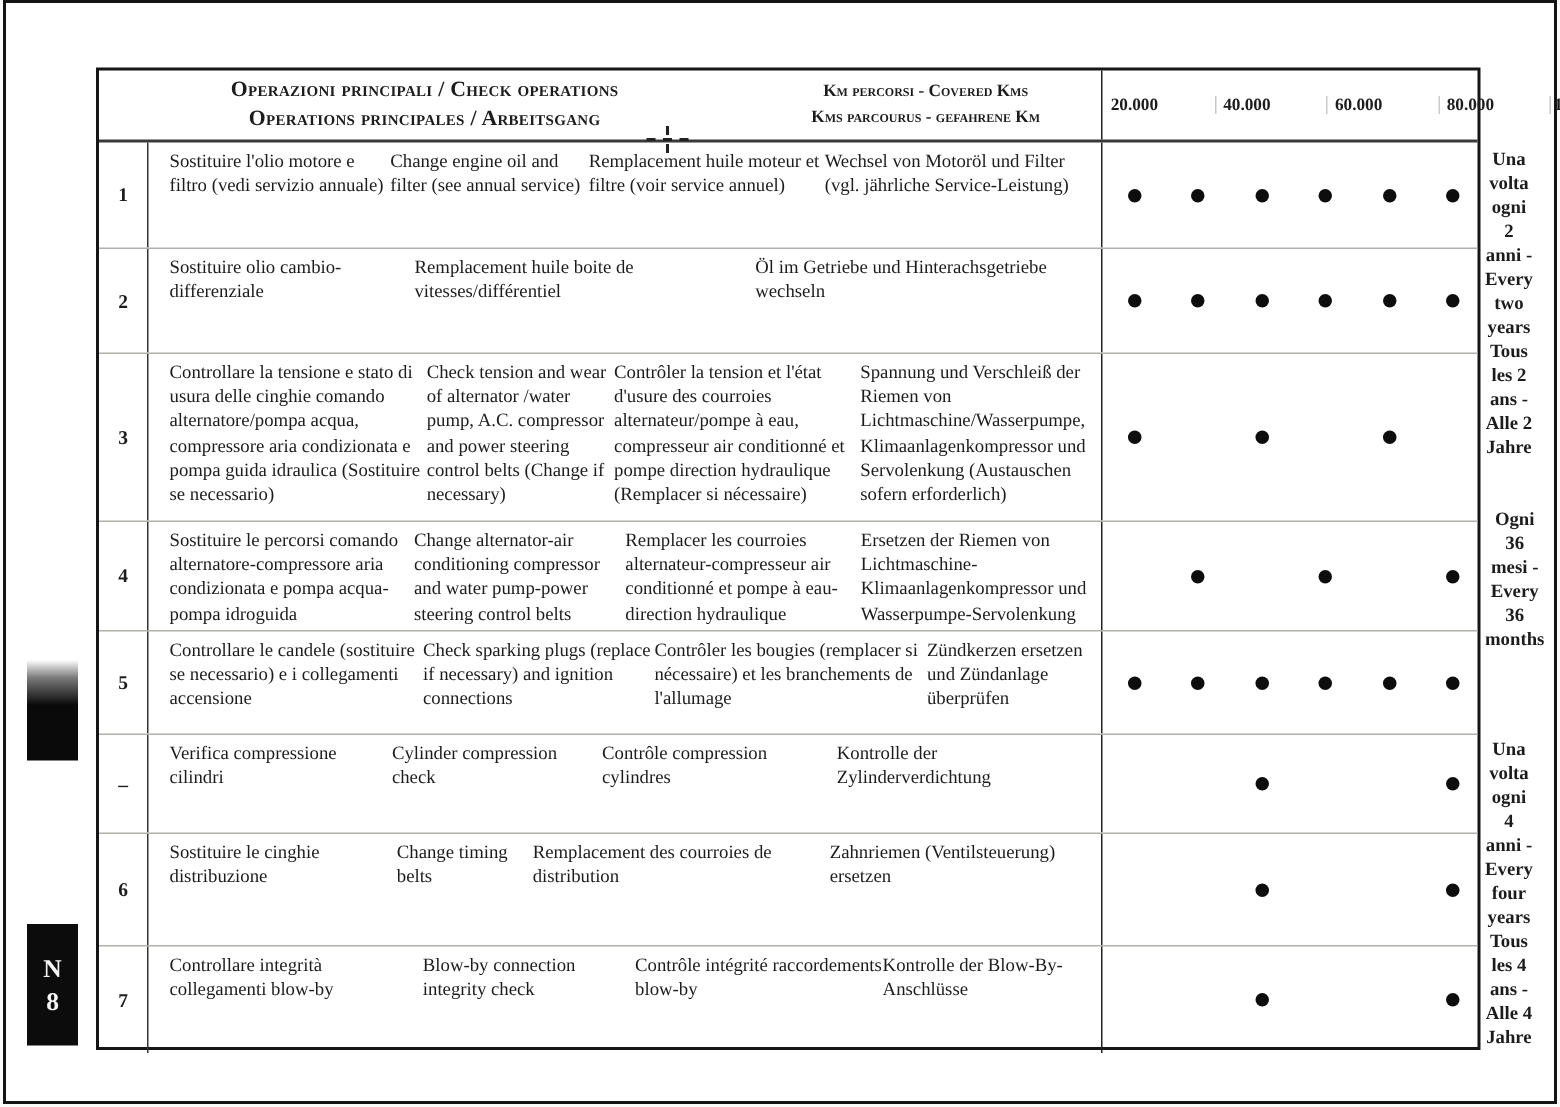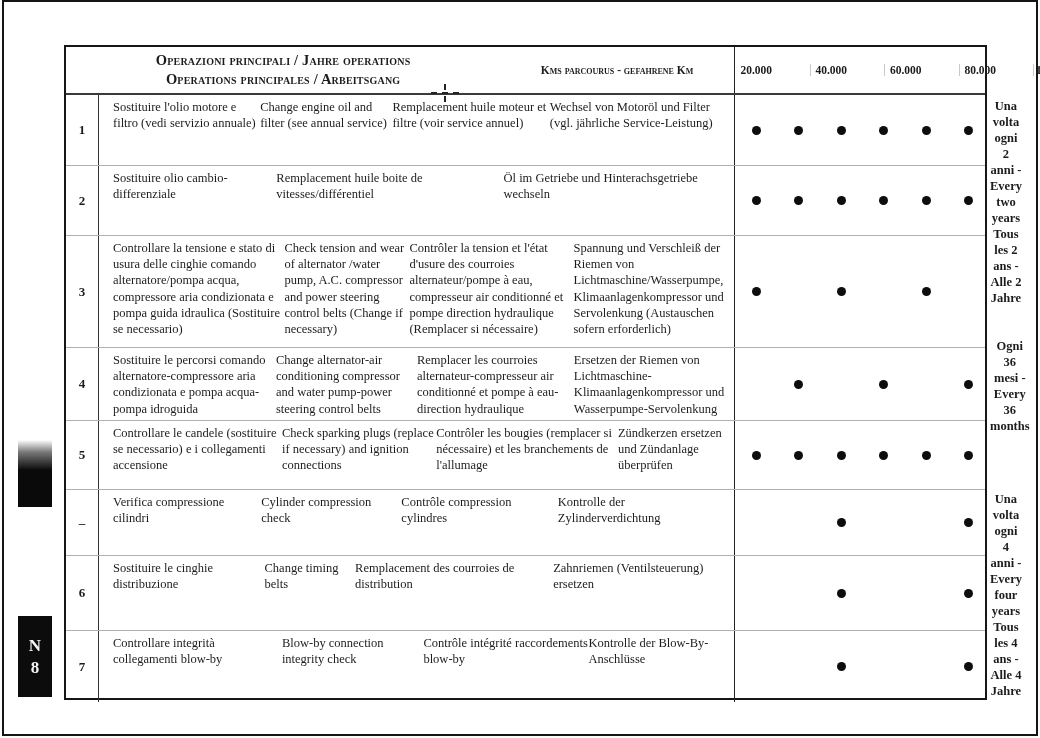--- a/index.html
+++ b/index.html
@@ -81,24 +81,25 @@
 </head>
 <body>
 
 <div class="sheet">
 
   <div class="maint-table">
 
     <div class="thead">
       <div class="left-head">
         <div class="ops-title">
-          <div>Operazioni principali / Jahre operations</div>
+          <div>Operazioni principali / Check operations</div>
           <div>Operations principales / Arbeitsgang</div>
         </div>
         <div class="km-title">
+          <div>Km percorsi - Covered Kms</div>
           <div>Kms parcourus - gefahrene Km</div>
         </div>
       </div>
       <div class="cols-head">
         <div class="col-label">20.000</div>
         <div class="col-label">40.000</div>
         <div class="col-label">60.000</div>
         <div class="col-label">80.000</div>
         <div class="col-label">100.000</div>
         <div class="col-label">120.000</div>

